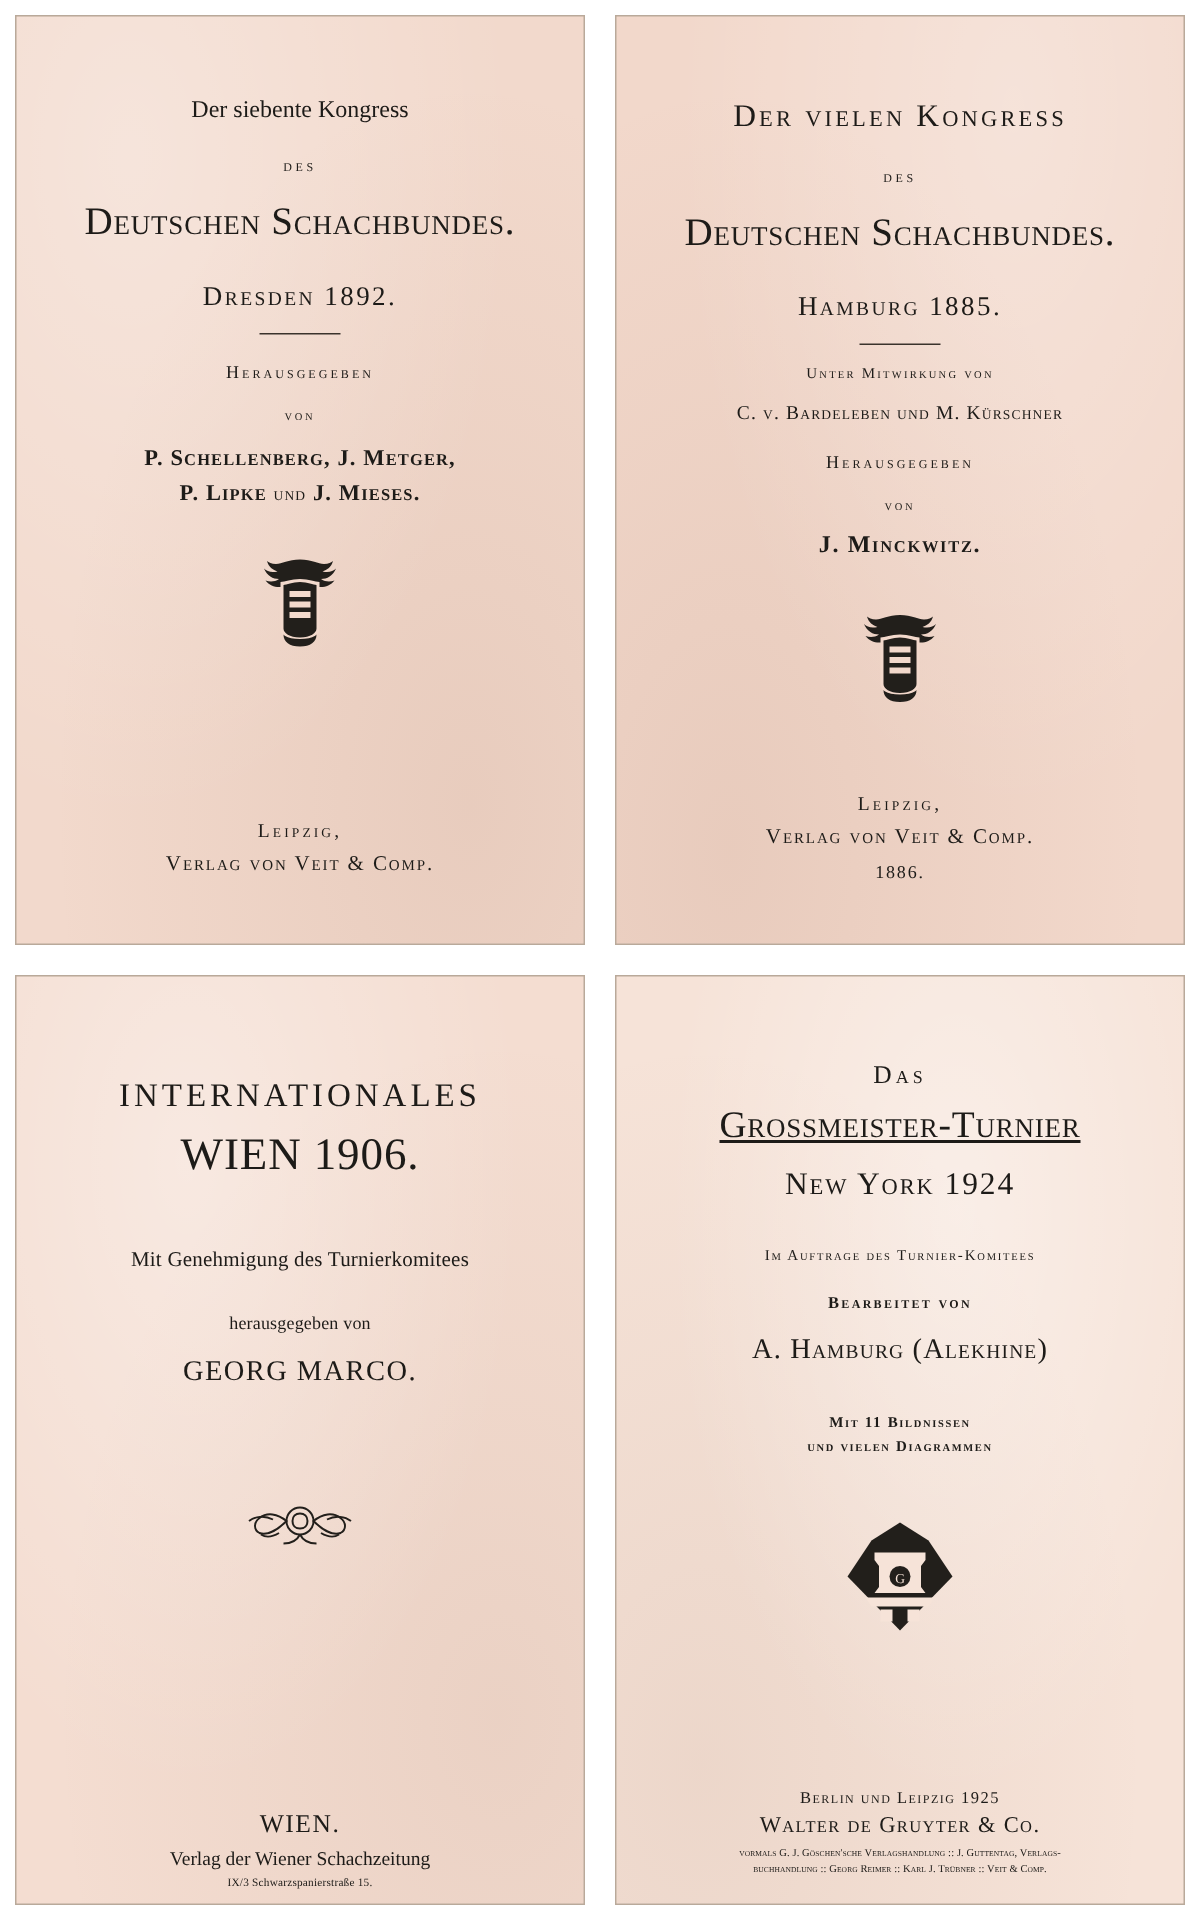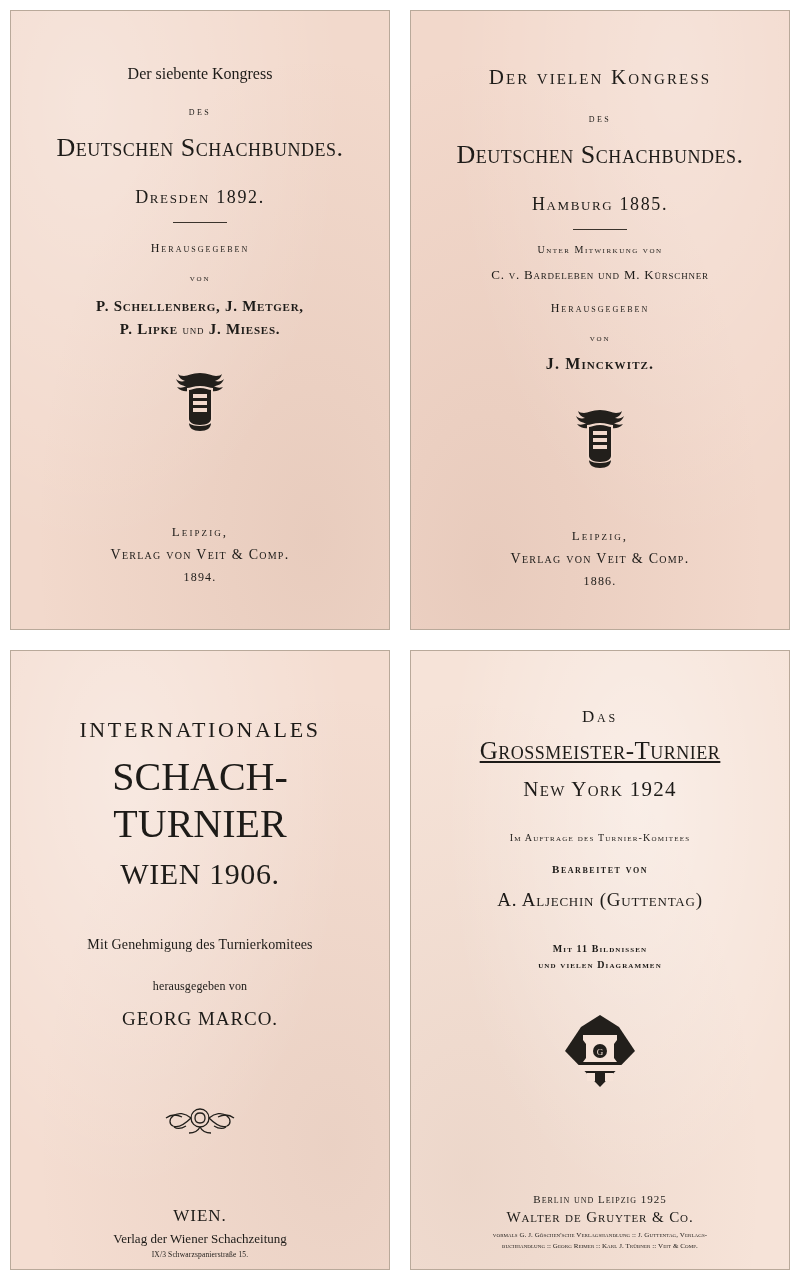--- a/index.html
+++ b/index.html
@@ -323,21 +323,20 @@
               <path d="M31 18c-5 0-9 2-11 2v29c0 3 4 6 11 6s11-3 11-6V20c-2 0-6-2-11-2zm-7 6h14v4H24zm0 7h14v4H24zm0 7h14v4H24z"></path>
             </g>
           </svg>
         </div>
 
         <div class="spacer"></div>
 
         <div class="footer" style="margin-bottom:44px;">
           <div class="p1-foot-city">Leipzig,</div>
           <div class="p1-foot-pub">Verlag von Veit &amp; Comp.</div>
-          <div class="p1-foot-year">1894.</div>
         </div>
       </div>
     </div>
   </div>
 
   <div class="cell">
     <div class="page paper-b">
       <div class="inner">
         <div class="p2-head" style="margin-top:54px;">Der vielen Kongress</div>
         <div class="p1-des">des</div>
@@ -370,21 +369,20 @@
           <div class="p1-foot-year">1886.</div>
         </div>
       </div>
     </div>
   </div>
 
   <div class="cell">
     <div class="page paper-c">
       <div class="inner">
         <div class="p3-int">INTERNATIONALES</div>
-        <div class="p3-title">SCHACH-TURNIER</div>
         <div class="p3-year">WIEN 1906.</div>
 
         <div class="p3-sub">Mit Genehmigung des Turnierkomitees</div>
         <div class="p3-her">herausgegeben von</div>
         <div class="p3-ed">GEORG MARCO.</div>
 
         <div class="emblem" style="margin-top:74px;">
           <svg width="96" height="34" viewBox="0 0 96 34" aria-hidden="true">
             <g fill="none" stroke="#221f1b" stroke-width="1.3">
               <path d="M48 5c-5 0-9 4-9 9 0 5 4 9 9 9s9-4 9-9c0-5-4-9-9-9z"></path>
@@ -411,21 +409,21 @@
 
   <div class="cell">
     <div class="page paper-d">
       <div class="inner">
         <div class="p4-das">Das</div>
         <div class="p4-title">Grossmeister-Turnier</div>
         <div class="p4-city">New York 1924</div>
 
         <div class="p4-im">Im Auftrage des Turnier-Komitees</div>
         <div class="p4-bear">Bearbeitet von</div>
-        <div class="p4-author">A. Aljechin (Guttentag)</div>
+        <div class="p4-author">A. Hamburg (Alekhine)</div>
 
         <div class="p4-note">
           <div>Mit 11 Bildnissen</div>
           <div>und vielen Diagrammen</div>
         </div>
 
         <div class="emblem" style="margin-top:40px;">
           <svg width="74" height="76" viewBox="0 0 74 76" aria-hidden="true">
             <g>
               <path d="M37 2 L56 14 L72 38 L37 74 L2 38 L18 14 Z" fill="#221f1b"></path>

